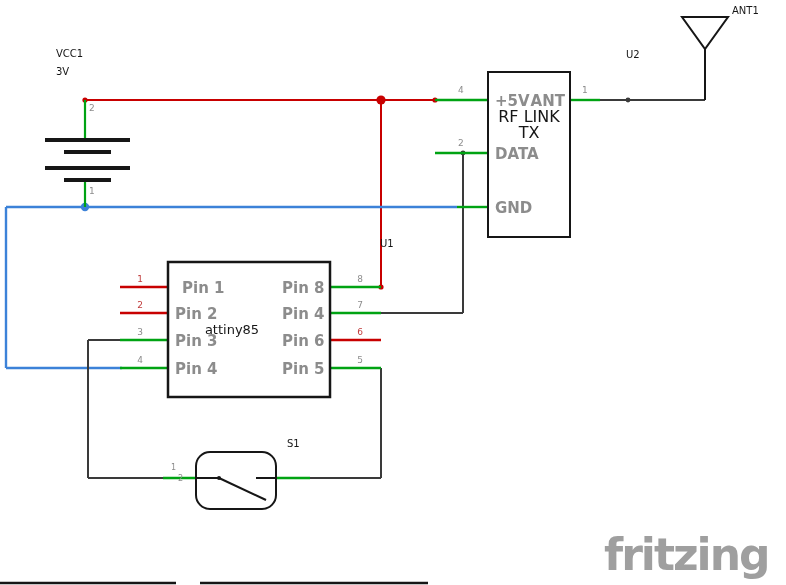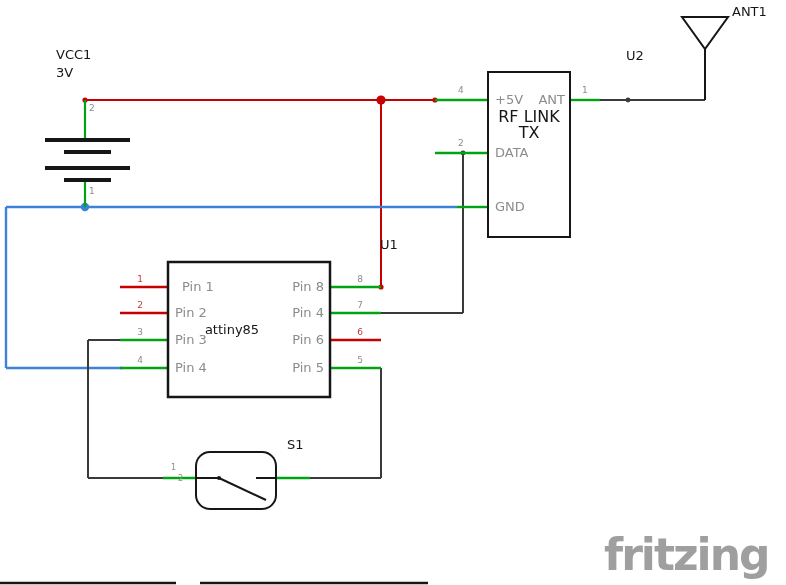--- a/index.html
+++ b/index.html
@@ -1,23 +1,23 @@
 <!DOCTYPE html>
 <html><head>
 <meta charset="utf-8">
 <style>
   html,body{margin:0;padding:0;background:#ffffff;}
   #stage{position:relative;width:786px;height:585px;background:#ffffff;overflow:hidden;
          font-family:"DejaVu Sans","Liberation Sans",sans-serif;}
   svg{position:absolute;left:0;top:0;}
   .lbl{position:absolute;white-space:nowrap;line-height:1.15;color:#161616;}
-  .ref{font-size:13px;}
+  .ref{font-size:10px;}
   .partname{font-size:13px;}
   .boxtitle{font-size:16px;text-align:center;}
-  .pinlbl{font-size:13px;color:#8c8c8c;}
+  .pinlbl{font-size:15px;color:#8c8c8c;font-weight:bold;}
   .num{font-size:9px;color:#8c8c8c;}
   .num-red{color:#c03c3c;}
   .tiny{font-size:8px;color:#8c8c8c;}
   .center{text-align:center;}
   .right{text-align:right;}
   .watermark{font-size:44px;font-weight:700;color:#9f9f9f;letter-spacing:-2px;}
 </style>
 </head>
 <body>
 

